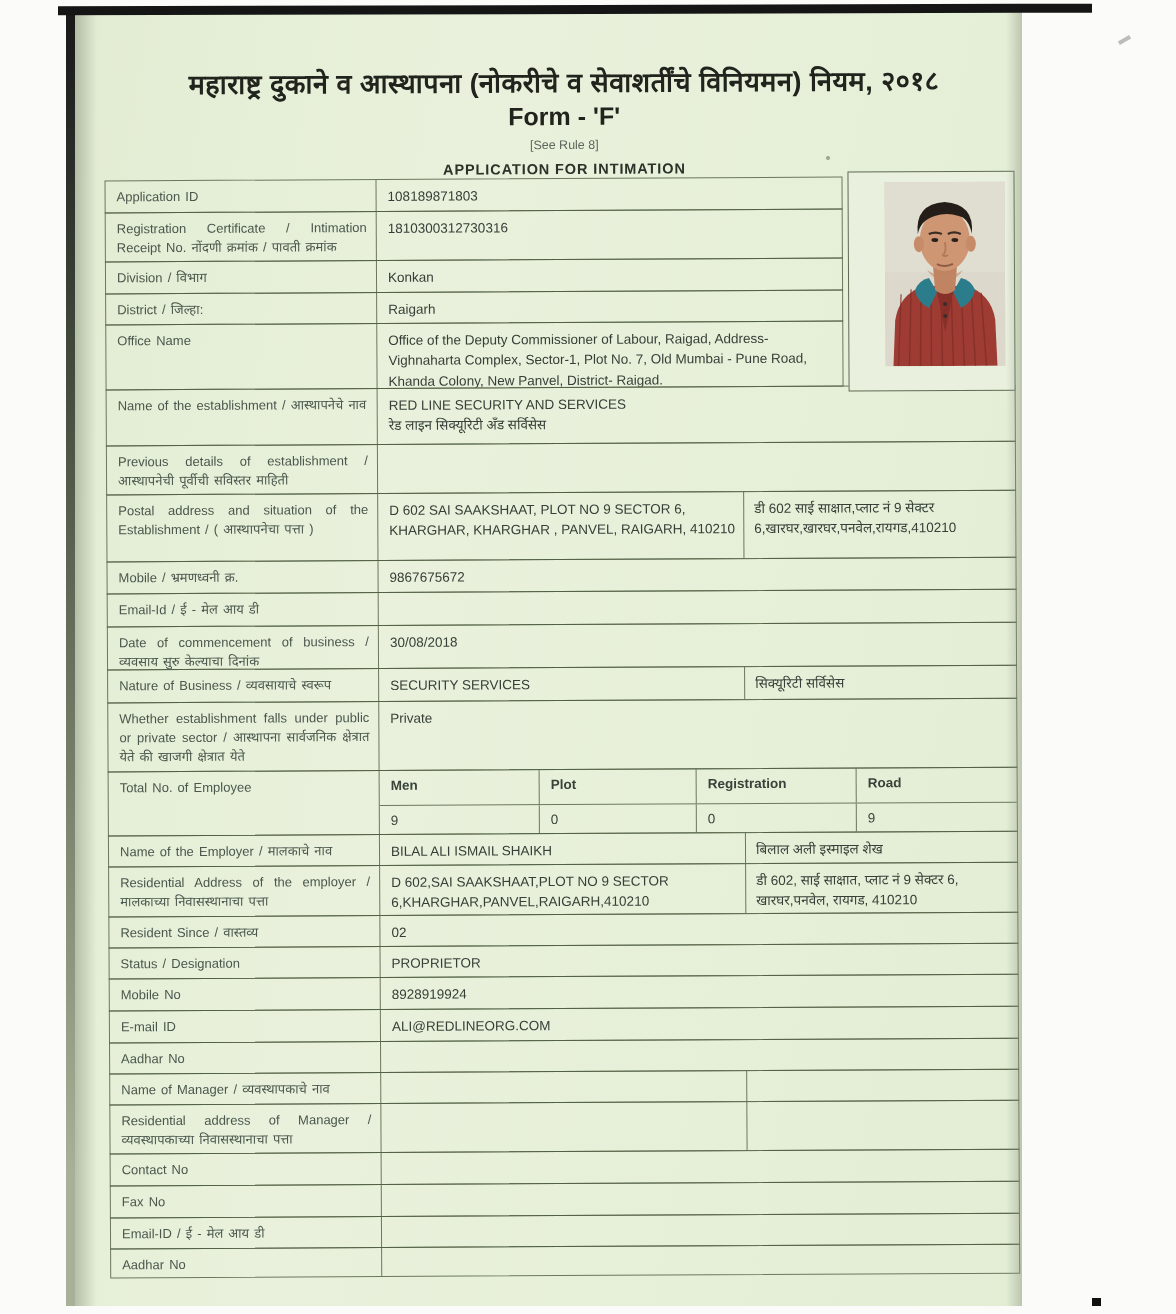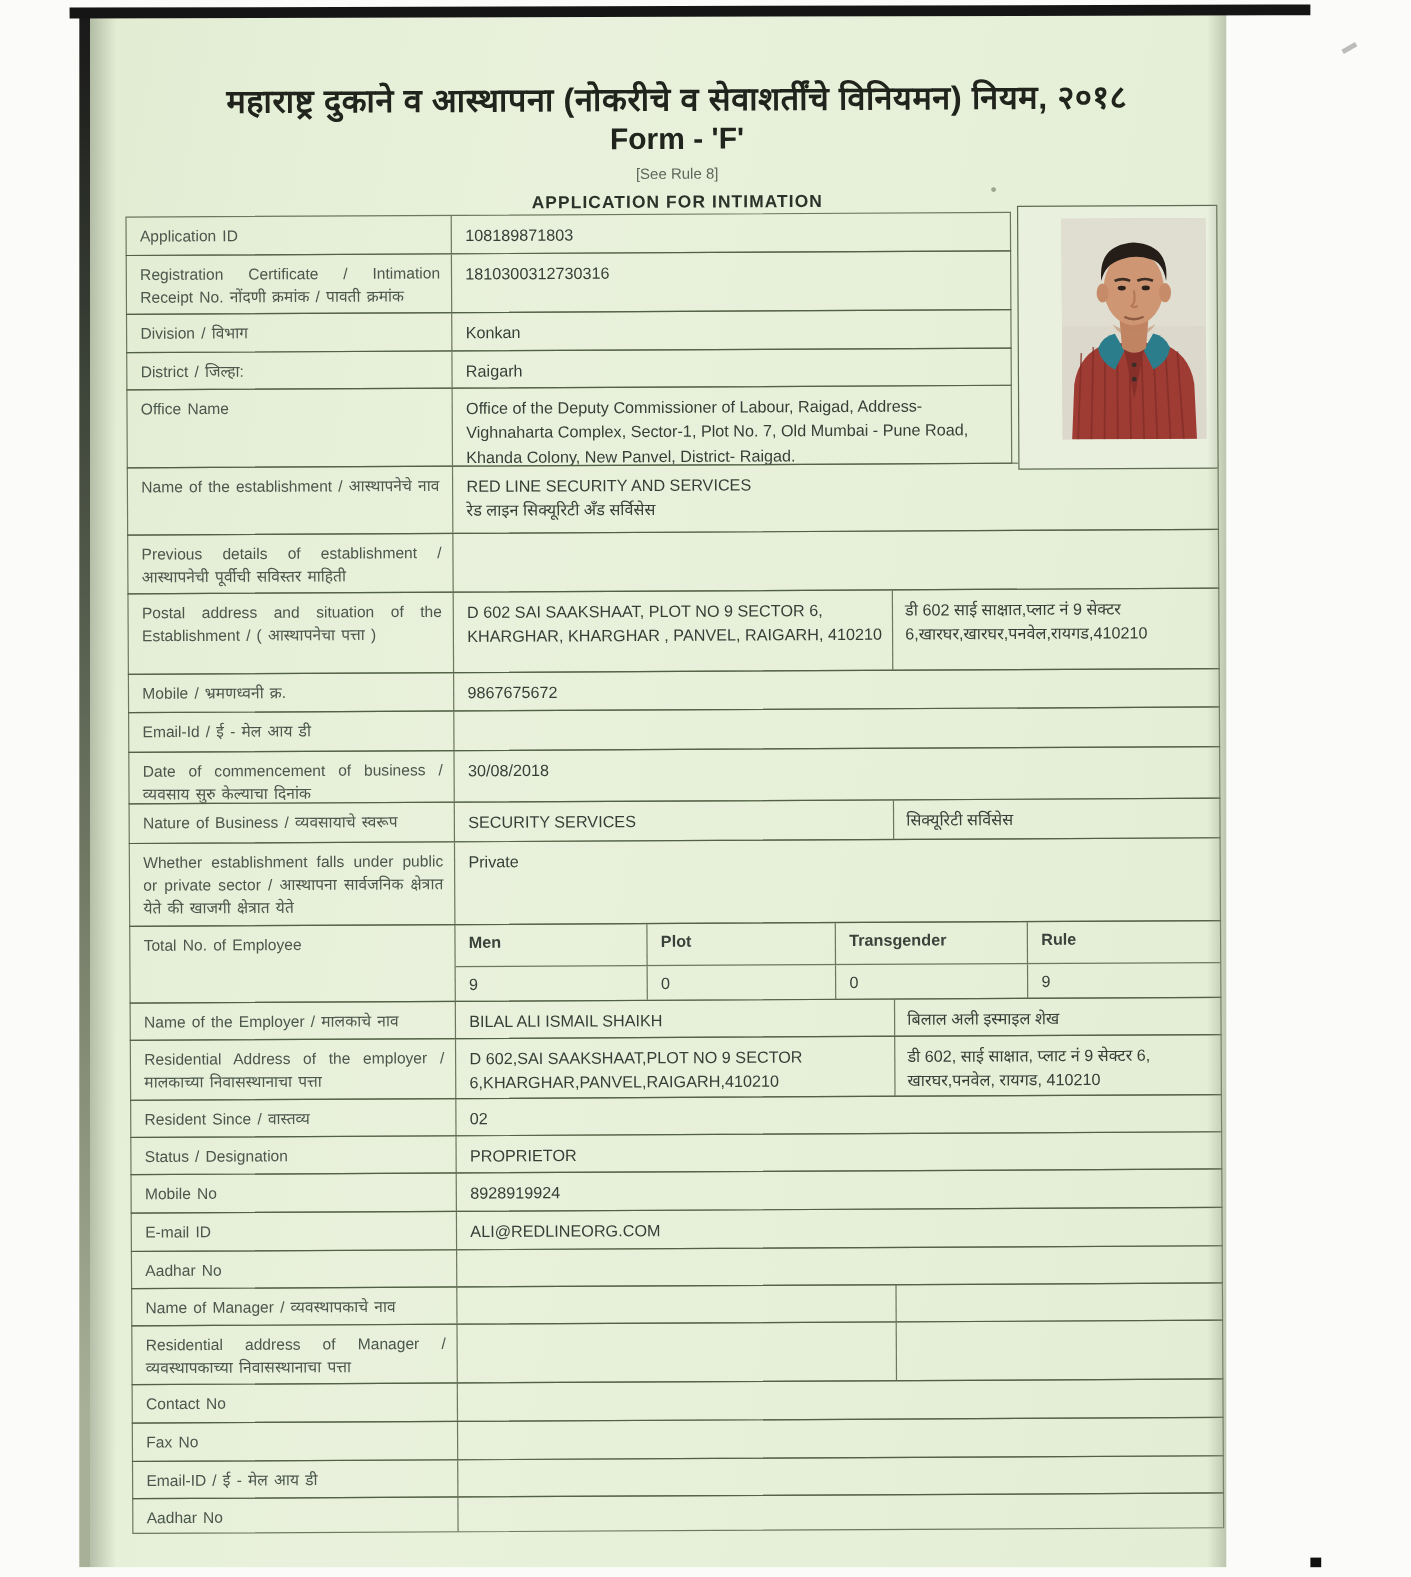--- a/index.html
+++ b/index.html
@@ -160,22 +160,22 @@
         <div class="row" style="height: 70px;">
           <div class="cell lbl">Whether establishment falls under public or private sector / आस्थापना सार्वजनिक क्षेत्रात येते की खाजगी क्षेत्रात येते</div>
           <div class="cell val">Private</div>
         </div>
         <div class="row" style="height: 65px;">
           <div class="cell lbl">Total No. of Employee</div>
           <div class="emp-grid">
             <div class="emp-sub hdr">
               <div class="emp-cell c0">Men</div>
               <div class="emp-cell c1">Plot</div>
-              <div class="emp-cell c2">Transgender</div>
-              <div class="emp-cell c3">Rule</div>
+              <div class="emp-cell c2">Registration</div>
+              <div class="emp-cell c3">Road</div>
             </div>
             <div class="emp-sub cnt">
               <div class="emp-cell c0">9</div>
               <div class="emp-cell c1">0</div>
               <div class="emp-cell c2">0</div>
               <div class="emp-cell c3">9</div>
             </div>
           </div>
         </div>
         <div class="row" style="height: 32px;">

